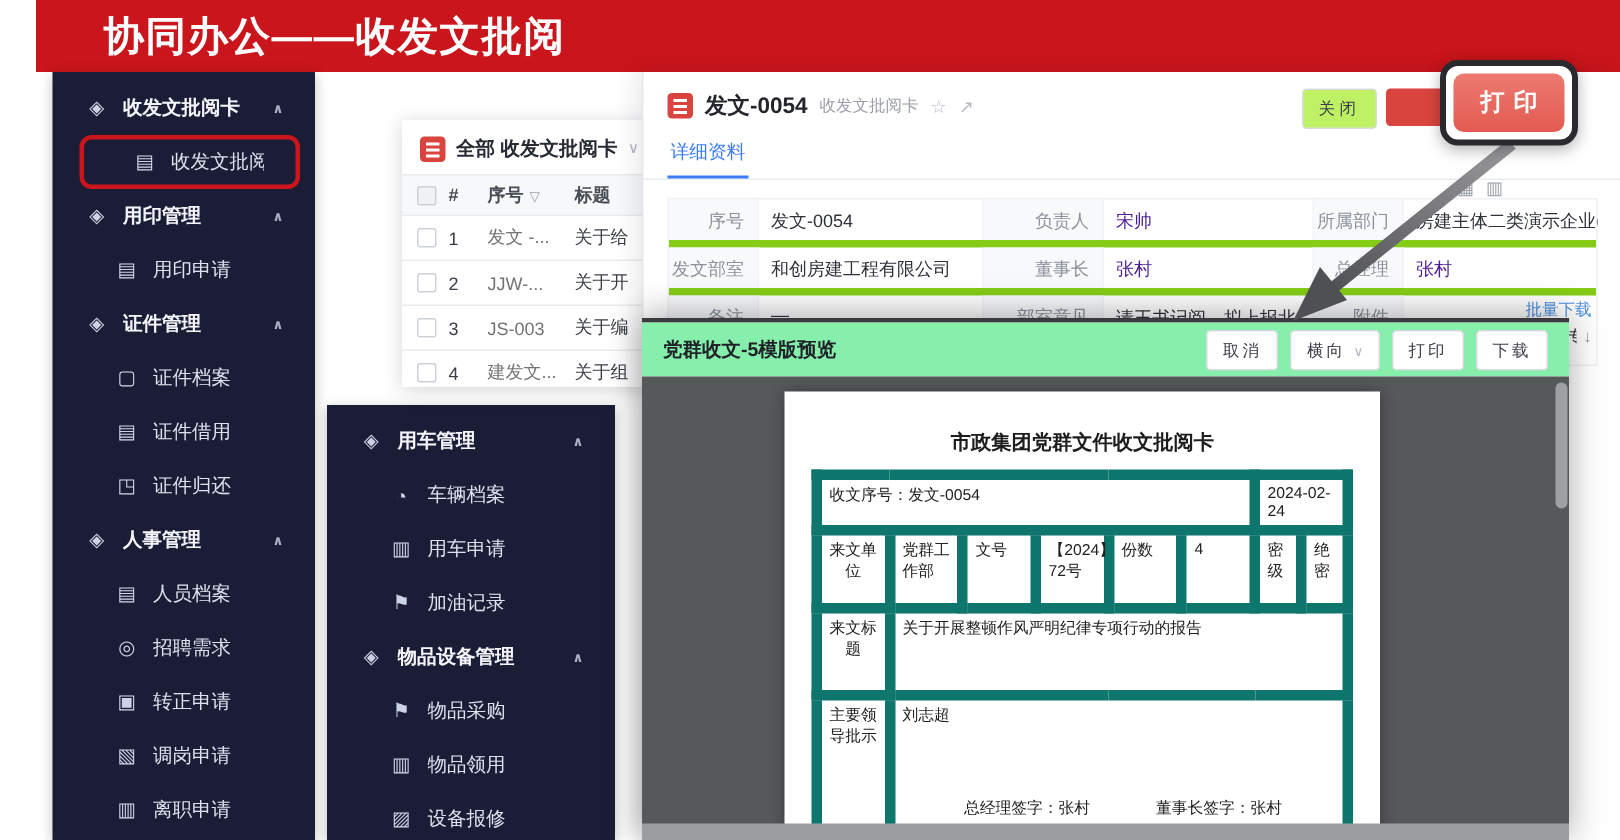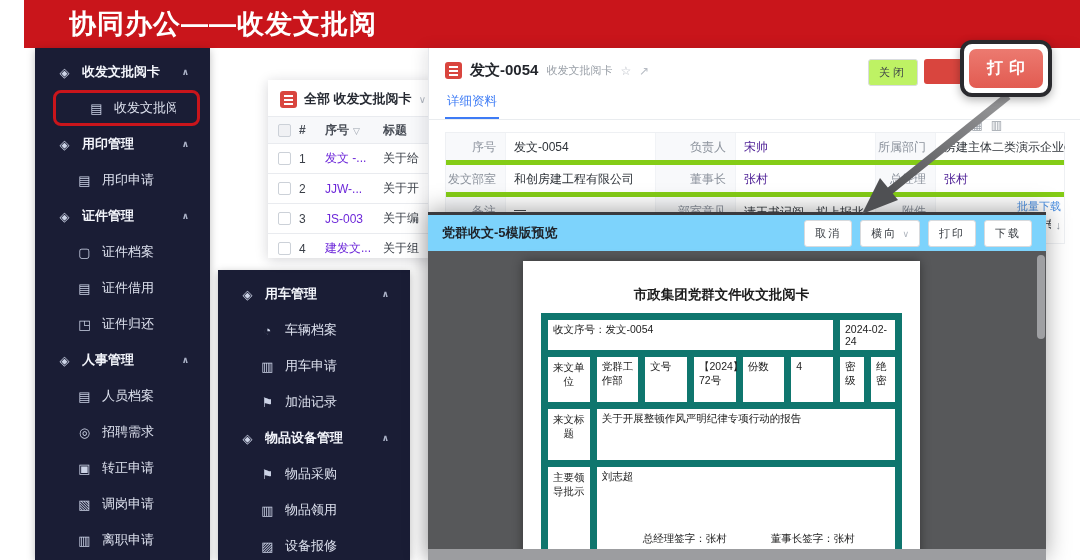--- a/index.html
+++ b/index.html
@@ -29,21 +29,21 @@
   .doc-badge:before { content:""; position:absolute; left:4px; top:4px; width:9px; height:2px; background:#fff; box-shadow:0 4px 0 #fff, 0 8px 0 #fff; }
   .card-title { font-size:13px; font-weight:700; color:#272b33; }
   .card-caret { color:#aeb4bd; font-size:10px; }
   .card-ctx { color:#9aa0a9; font-size:12px; }
   .ttbl { width:230px; font-size:12px; color:#3a3f47; }
   .trowh, .trow { display:flex; align-items:center; height:30px; border-top:1px solid #e9ebef; }
   .trowh { background:#f7f8fa; color:#474c55; font-weight:700; height:27px; }
   .cb { width:13px; height:13px; border:1px solid #ccd1d8; border-radius:2px; background:#fff; margin:0 8px 0 10px; flex:0 0 auto; }
   .trowh .cb { background:#f0f1f4; }
   .c-num { width:26px; }
-  .c-serial { width:58px; color:#6d28d9; cursor:pointer; white-space:nowrap; overflow:hidden; }
+  .c-serial { width:58px; color:#737373; cursor:pointer; white-space:nowrap; overflow:hidden; }
   .trowh .c-serial { color:#474c55; cursor:default; }
   .c-title { flex:1; white-space:nowrap; overflow:hidden; }
   .filt { color:#9ba1ab; font-size:9px; margin-left:4px; }
 
   
   .panel { position:absolute; left:428px; top:48px; width:652px; height:512px; background:#fff; z-index:4; border-left:1px solid #e6e8ec; box-shadow:-4px 0 14px rgba(20,24,40,.10); }
   .p-titlerow { display:flex; align-items:center; gap:8px; padding:13px 16px 9px 16px; }
   .p-title { font-size:15px; font-weight:700; color:#23262c; }
   .p-crumb { font-size:11px; color:#9aa0a8; }
   .p-mini { font-size:12px; color:#b7bcc4; cursor:pointer; }
@@ -62,21 +62,21 @@
   .w-l1 { width:60px; } .w-v1 { width:150px; } .w-l2 { width:80px; } .w-v2 { width:140px; } .w-l3 { width:60px; } .w-v3 { width:129px; border-right:none; }
   .attach { position:relative; padding:2px 4px 4px; }
   .batch { display:block; text-align:right; color:#4a8fe2; font-size:11px; cursor:pointer; }
   .file-line { display:flex; align-items:center; gap:5px; margin-top:3px; }
   .file-ico { width:12px; height:12px; background:#4a8fe2; border-radius:2px; flex:0 0 auto; }
   .file-name { font-size:11px; color:#2e3339; white-space:nowrap; overflow:hidden; flex:1; cursor:pointer; }
   .dl { color:#8b929c; font-size:11px; cursor:pointer; }
 
   
   .modal { position:absolute; left:428px; top:212px; width:618px; height:348px; background:#fff; z-index:6; border-top:3px solid #3a3a3e; box-shadow:0 -2px 22px rgba(0,0,0,.35); overflow:hidden; }
-  .m-head { height:36px; display:flex; align-items:center; padding:0 14px; background:#7dd3fc; }
+  .m-head { height:36px; display:flex; align-items:center; padding:0 14px; background:#86efac; }
   .m-title { font-size:13px; font-weight:700; color:#1f2329; flex:1; }
   .m-btn { background:#fff; border:1px solid #d8dadd; border-radius:3px; font-size:11px; color:#3c4046; padding:5px 10px; margin-left:8px; letter-spacing:2px; cursor:pointer; white-space:nowrap; }
   .m-btn .crt { color:#aeb4bd; font-size:9px; letter-spacing:0; }
   .preview { position:absolute; left:0; right:0; top:36px; bottom:0; background:#57585a; }
   .vscroll { position:absolute; right:1px; top:4px; width:8px; height:84px; background:#9fa0a3; border-radius:4px; }
   .hbar { position:absolute; left:0; right:0; bottom:0; height:11px; background:#9c9da0; }
   .page { position:absolute; left:95px; top:10px; width:397px; height:330px; background:#fff; box-shadow:0 0 10px rgba(0,0,0,.4); }
   .doc-title { text-align:center; font-size:13.5px; font-weight:700; color:#1d1d1d; margin:25px 0 9px; }
   .doc-tbl { border-collapse:collapse; margin:0 18px; width:361px; table-layout:fixed; font-size:10.5px; color:#222; }
   .doc-tbl td { border:7px solid #0f766e; padding:3px 5px; vertical-align:top; }

